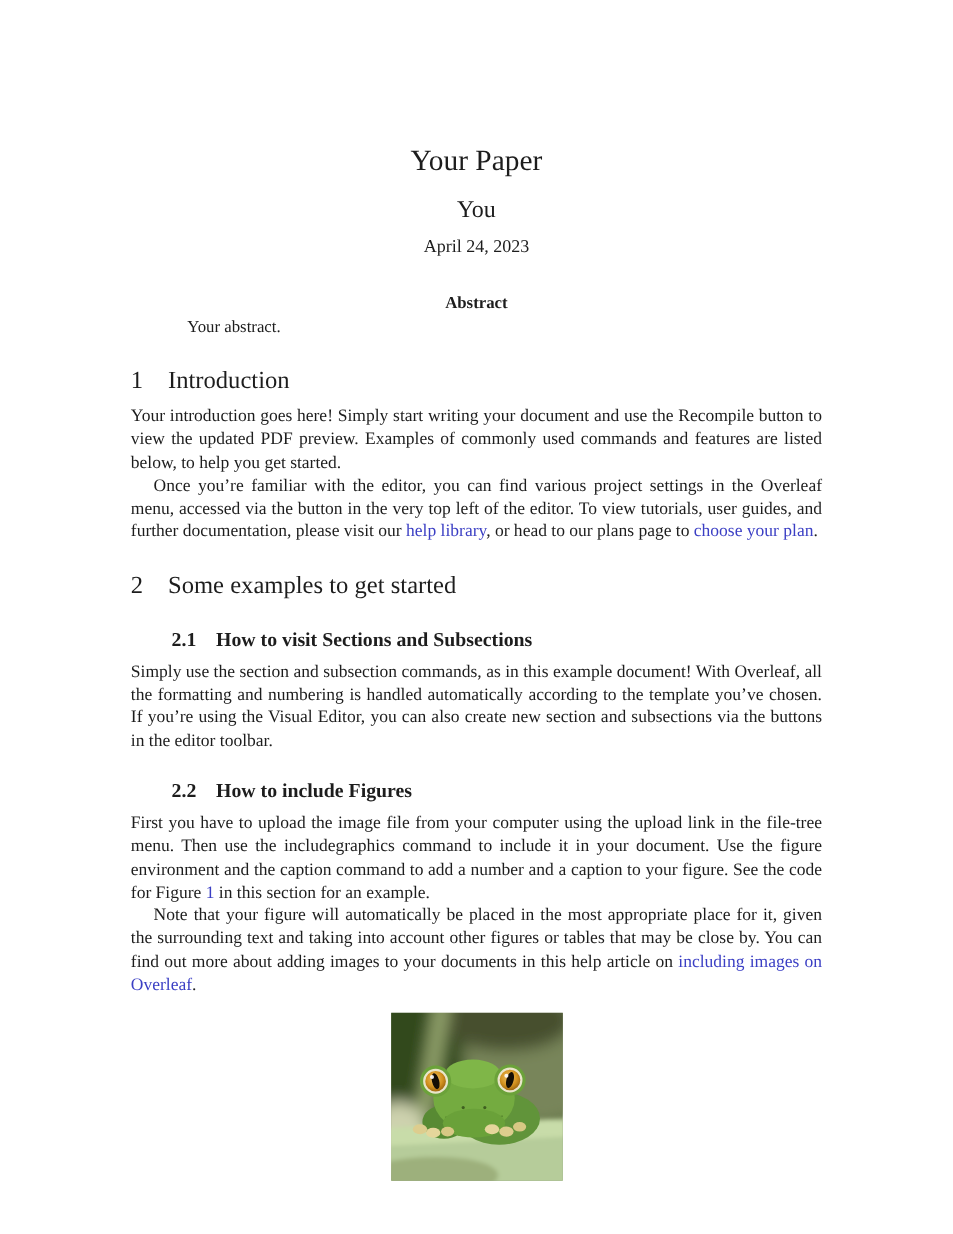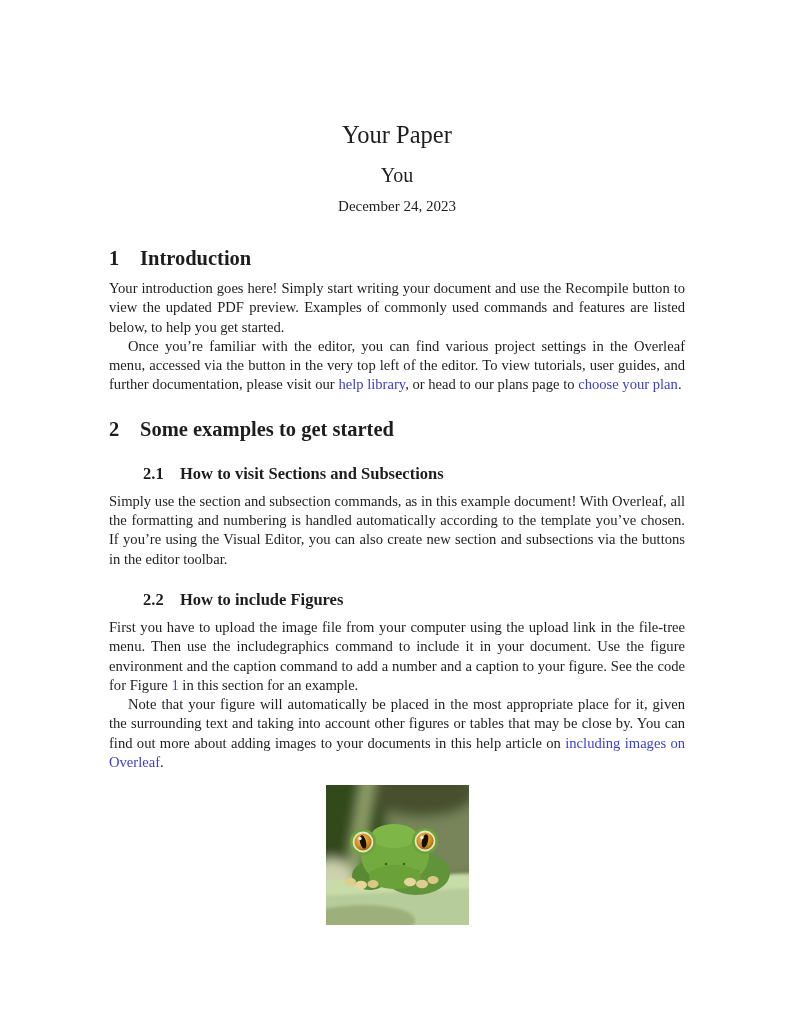--- a/index.html
+++ b/index.html
@@ -47,21 +47,21 @@
   }
   .abstract-text {
     font-size: 14px;
     line-height: 18px;
     margin: 0 47px;
     text-align: justify;
   }
   h2.section-heading {
     font-size: 20.5px;
     line-height: 27px;
-    font-weight: bold;
+    font-weight: normal;
     margin: 21px 0 7px 0;
   }
   h2.section-heading .secnum { display: inline-block; min-width: 31px; }
   h3.subsection-heading {
     font-size: 16.5px;
     line-height: 22px;
     font-weight: bold;
     margin: 20px 0 7px 0;
   }
   h3.subsection-heading .secnum { display: inline-block; min-width: 37px; margin-left: 34px; }
@@ -94,22 +94,26 @@
     text-align: center;
   }
 </style>
 </head>
 <body>
 
 <div class="page">
 
   <h1 class="paper-title">Your Paper</h1>
   <div class="paper-author">You</div>
-  <div class="paper-date">December 24, 2023</div>
+  <div class="paper-date">April 24, 2023</div>
 
+  <div class="abstract">
+    <div class="abstract-heading">Abstract</div>
+    <p class="abstract-text">Your abstract.</p>
+  </div>
 
   <h2 class="section-heading"><span class="secnum">1</span><span>Introduction</span></h2>
 
   <p class="body">Your introduction goes here! Simply start writing your document and use the Recompile button to view the updated PDF preview. Examples of commonly used commands and features are listed below, to help you get started.</p>
   <p class="body indent"><span>Once you’re familiar with the editor, you can find various project settings in the Overleaf menu, accessed via the button in the very top left of the editor. To view tutorials, user guides, and further documentation, please visit our </span><a class="doc-link" href="#">help library</a><span>, or head to our plans page to </span><a class="doc-link" href="#">choose your plan</a><span>.</span></p>
 
   <h2 class="section-heading"><span class="secnum">2</span><span>Some examples to get started</span></h2>
 
   <h3 class="subsection-heading"><span class="secnum">2.1</span><span>How to visit Sections and Subsections</span></h3>
 

